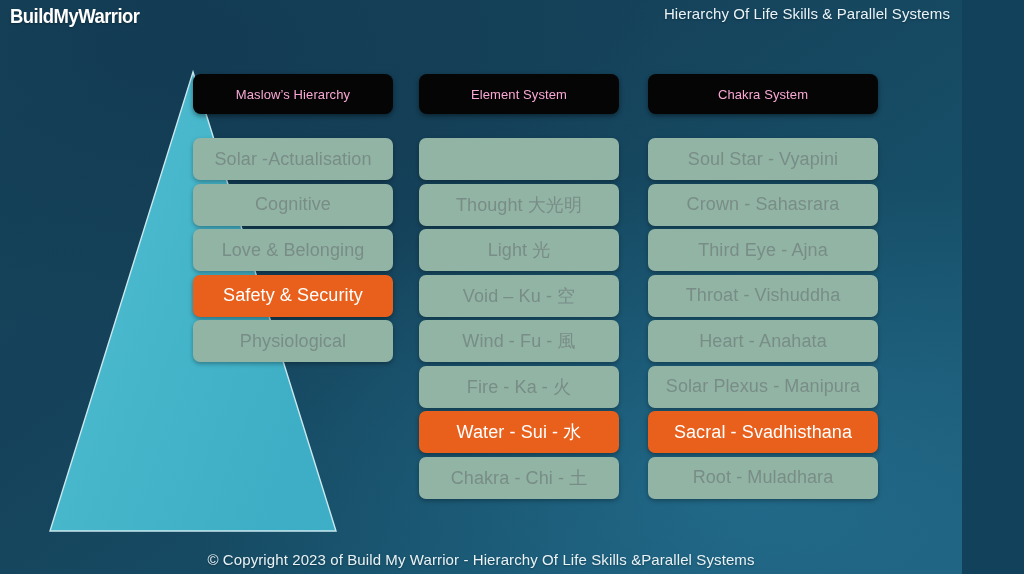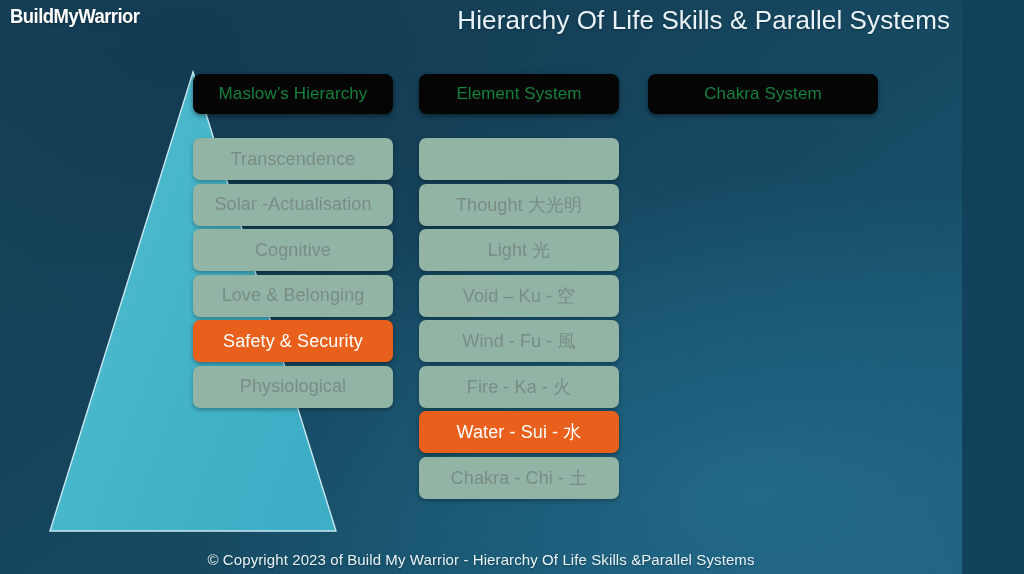--- a/index.html
+++ b/index.html
@@ -36,21 +36,21 @@
     text-shadow: 0 1px 2px rgba(0,0,0,0.35);
     font-family: "Liberation Sans", sans-serif;
     transform: scaleX(0.88);
     transform-origin: left center;
     white-space: nowrap;
   }
   .deck-title {
     position: absolute;
     right: 12px;
     top: 5px;
-    font-size: 26px;
+    font-size: 15px;
     color: #eaf4f8;
     letter-spacing: 0.1px;
     white-space: nowrap;
     text-shadow: 0 1px 2px rgba(0,0,0,0.3);
   }
 
   
   .pyramid {
     position: absolute;
     left: 0;
@@ -76,22 +76,22 @@
   .col-1 { left: 419px;  width: 200px; }
   .col-2 { left: 648px;  width: 230px; }
 
   .col-head {
     height: 40px;
     border-radius: 8px;
     background: #050505;
     display: flex;
     align-items: center;
     justify-content: center;
-    color: #15803d;
-    font-size: 17px;
+    color: #f9a8d4;
+    font-size: 13px;
     letter-spacing: 0.1px;
     box-shadow: 0 2px 5px rgba(0,0,0,0.45);
     white-space: nowrap;
   }
   .rows {
     margin-top: 24px;
   }
   .row {
     height: 42px;
     border-radius: 7px;
@@ -142,21 +142,20 @@
       </linearGradient>
     </defs>
     <polygon points="193,72 336,531 50,531" fill="url(#pyrGrad)" stroke="#cfeef4" stroke-width="1.4" opacity="0.97"></polygon>
   </svg>
 
   <div class="columns">
 
     <div class="col col-0">
       <div class="col-head">Maslow’s Hierarchy</div>
       <div class="rows">
-        <div class="row">Transcendence</div>
         <div class="row">Solar -Actualisation</div>
         <div class="row">Cognitive</div>
         <div class="row">Love &amp; Belonging</div>
         <div class="row hl">Safety &amp; Security</div>
         <div class="row">Physiological</div>
       </div>
     </div>
 
     <div class="col col-1">
       <div class="col-head">Element System</div>
@@ -167,19 +166,29 @@
         <div class="row">Void – Ku - 空</div>
         <div class="row">Wind - Fu - 風</div>
         <div class="row">Fire - Ka - 火</div>
         <div class="row hl">Water - Sui - 水</div>
         <div class="row">Chakra - Chi - 土</div>
       </div>
     </div>
 
     <div class="col col-2">
       <div class="col-head">Chakra System</div>
+      <div class="rows">
+        <div class="row">Soul Star - Vyapini</div>
+        <div class="row">Crown - Sahasrara</div>
+        <div class="row">Third Eye - Ajna</div>
+        <div class="row">Throat - Vishuddha</div>
+        <div class="row">Heart - Anahata</div>
+        <div class="row">Solar Plexus - Manipura</div>
+        <div class="row hl">Sacral - Svadhisthana</div>
+        <div class="row">Root - Muladhara</div>
+      </div>
     </div>
 
   </div>
 
   <div class="footer">© Copyright 2023 of Build My Warrior - Hierarchy Of Life Skills &amp;Parallel Systems</div>
 
 </div>
 
 </body></html>

